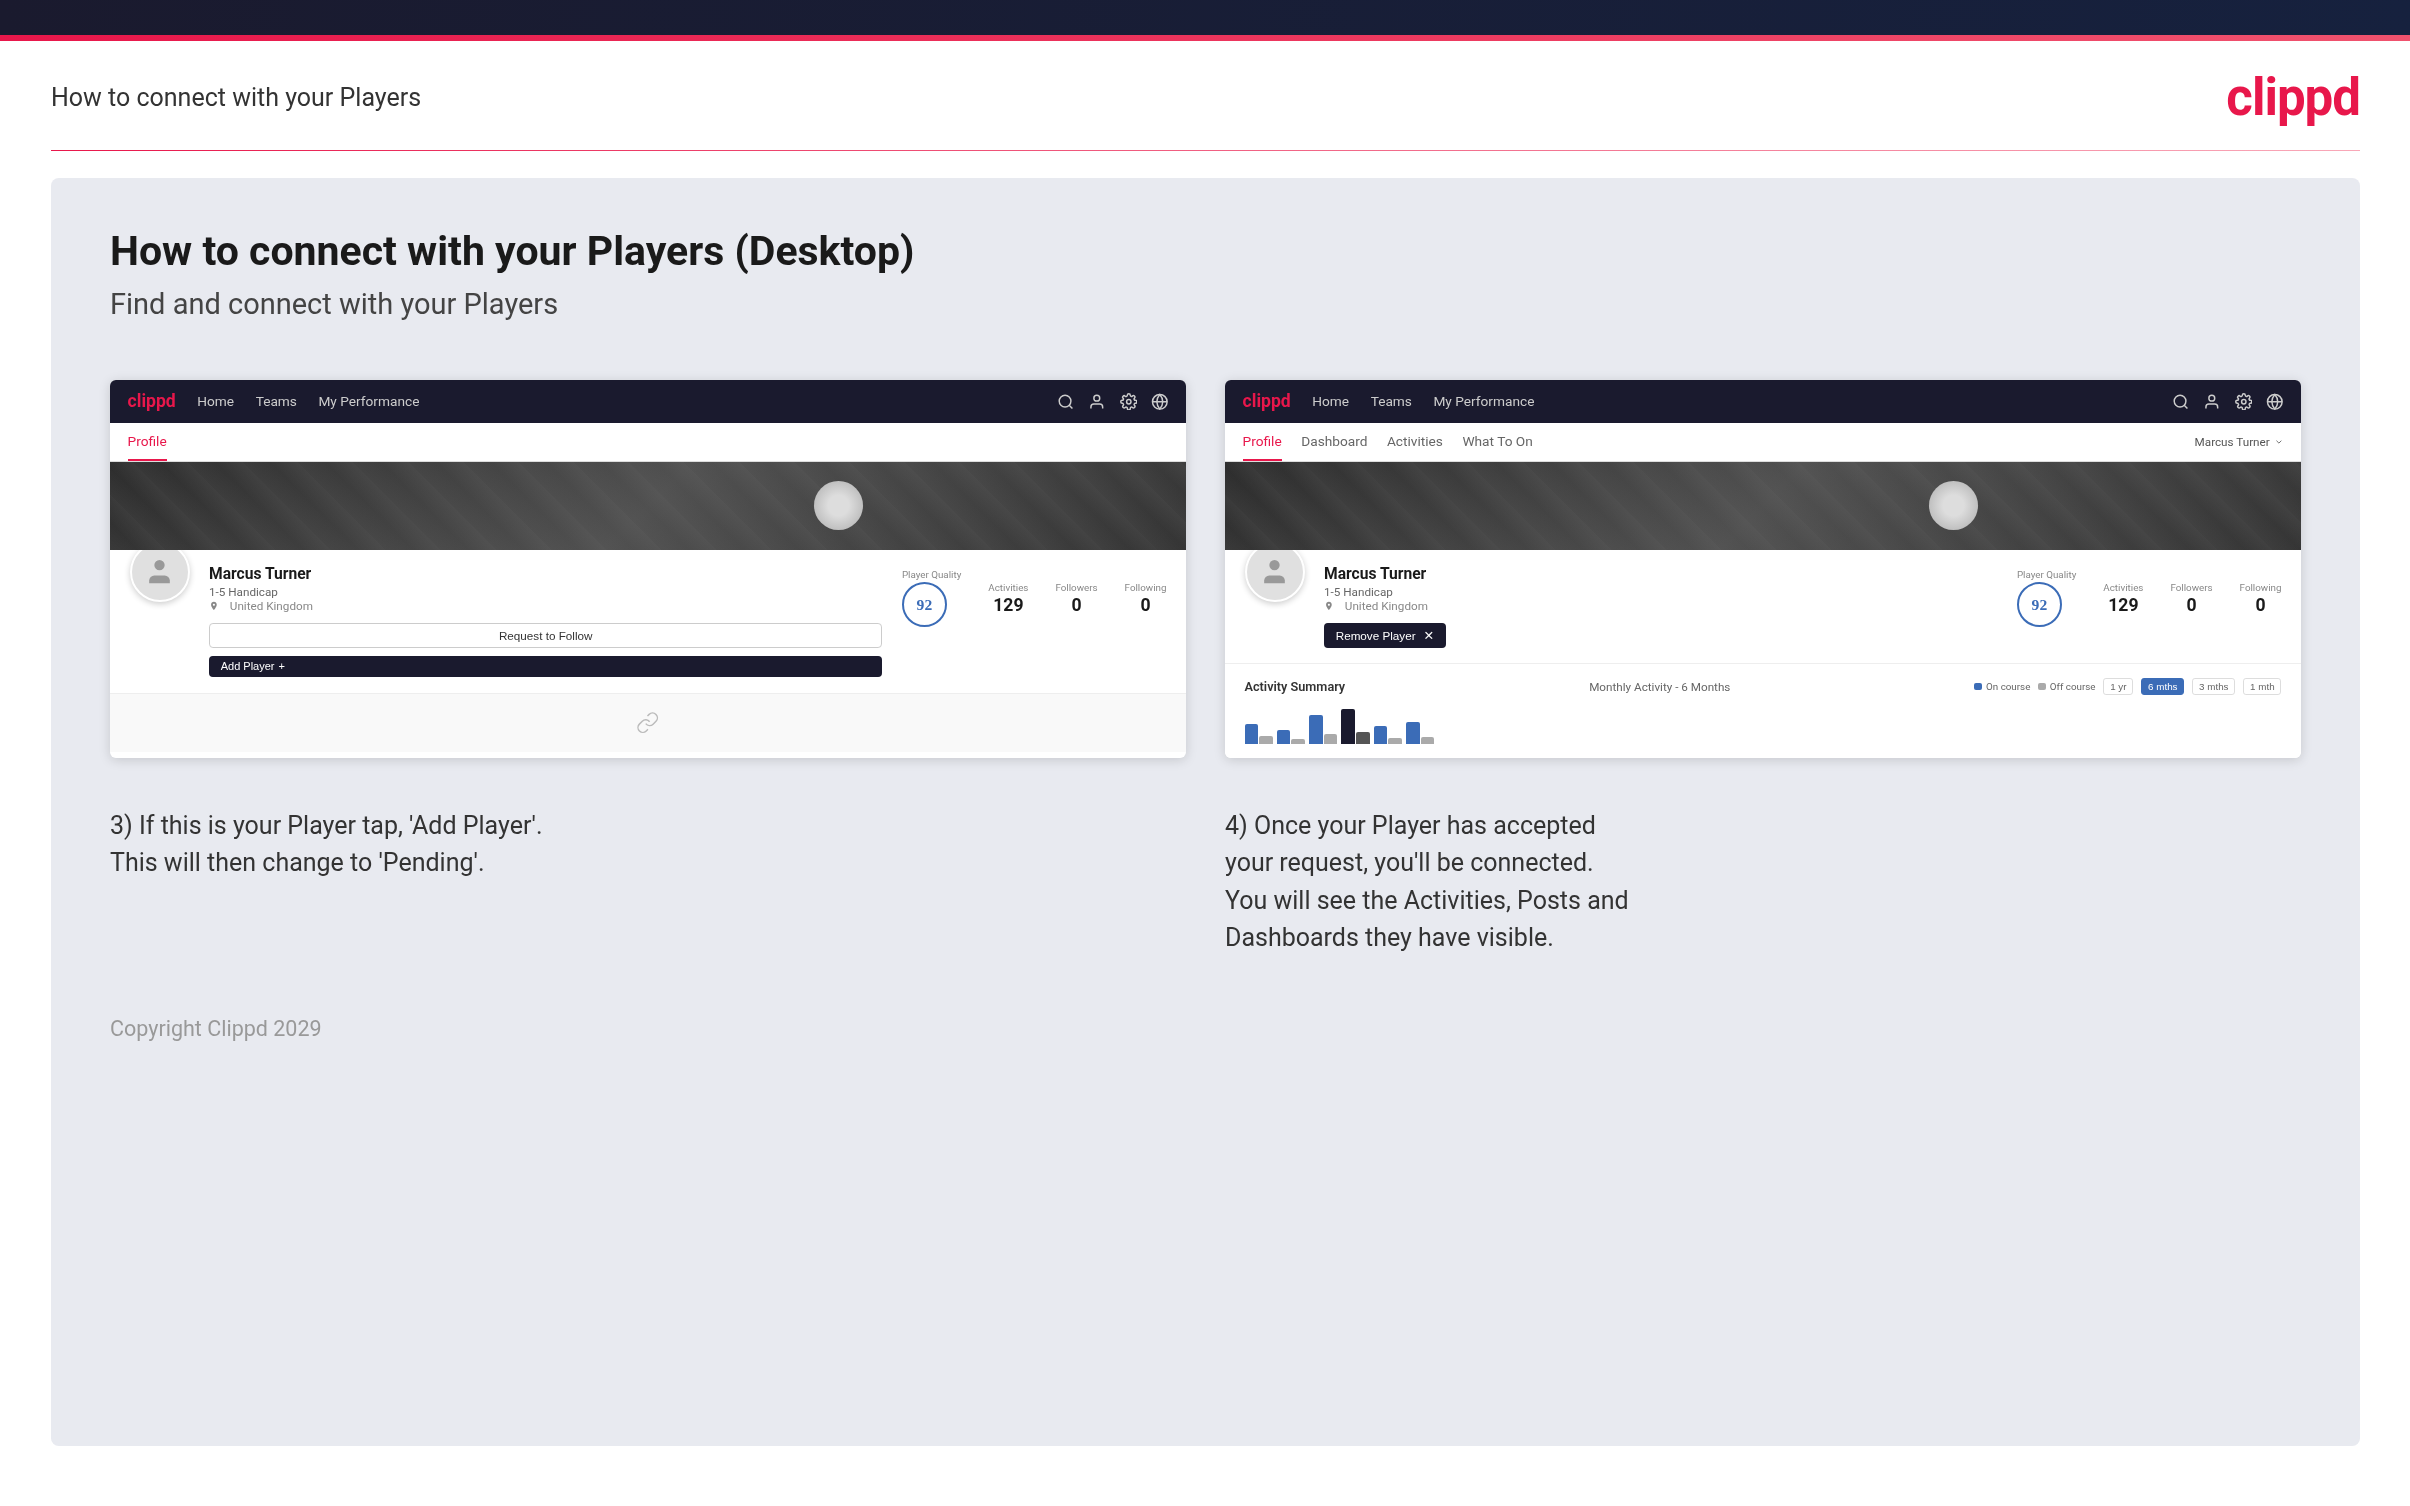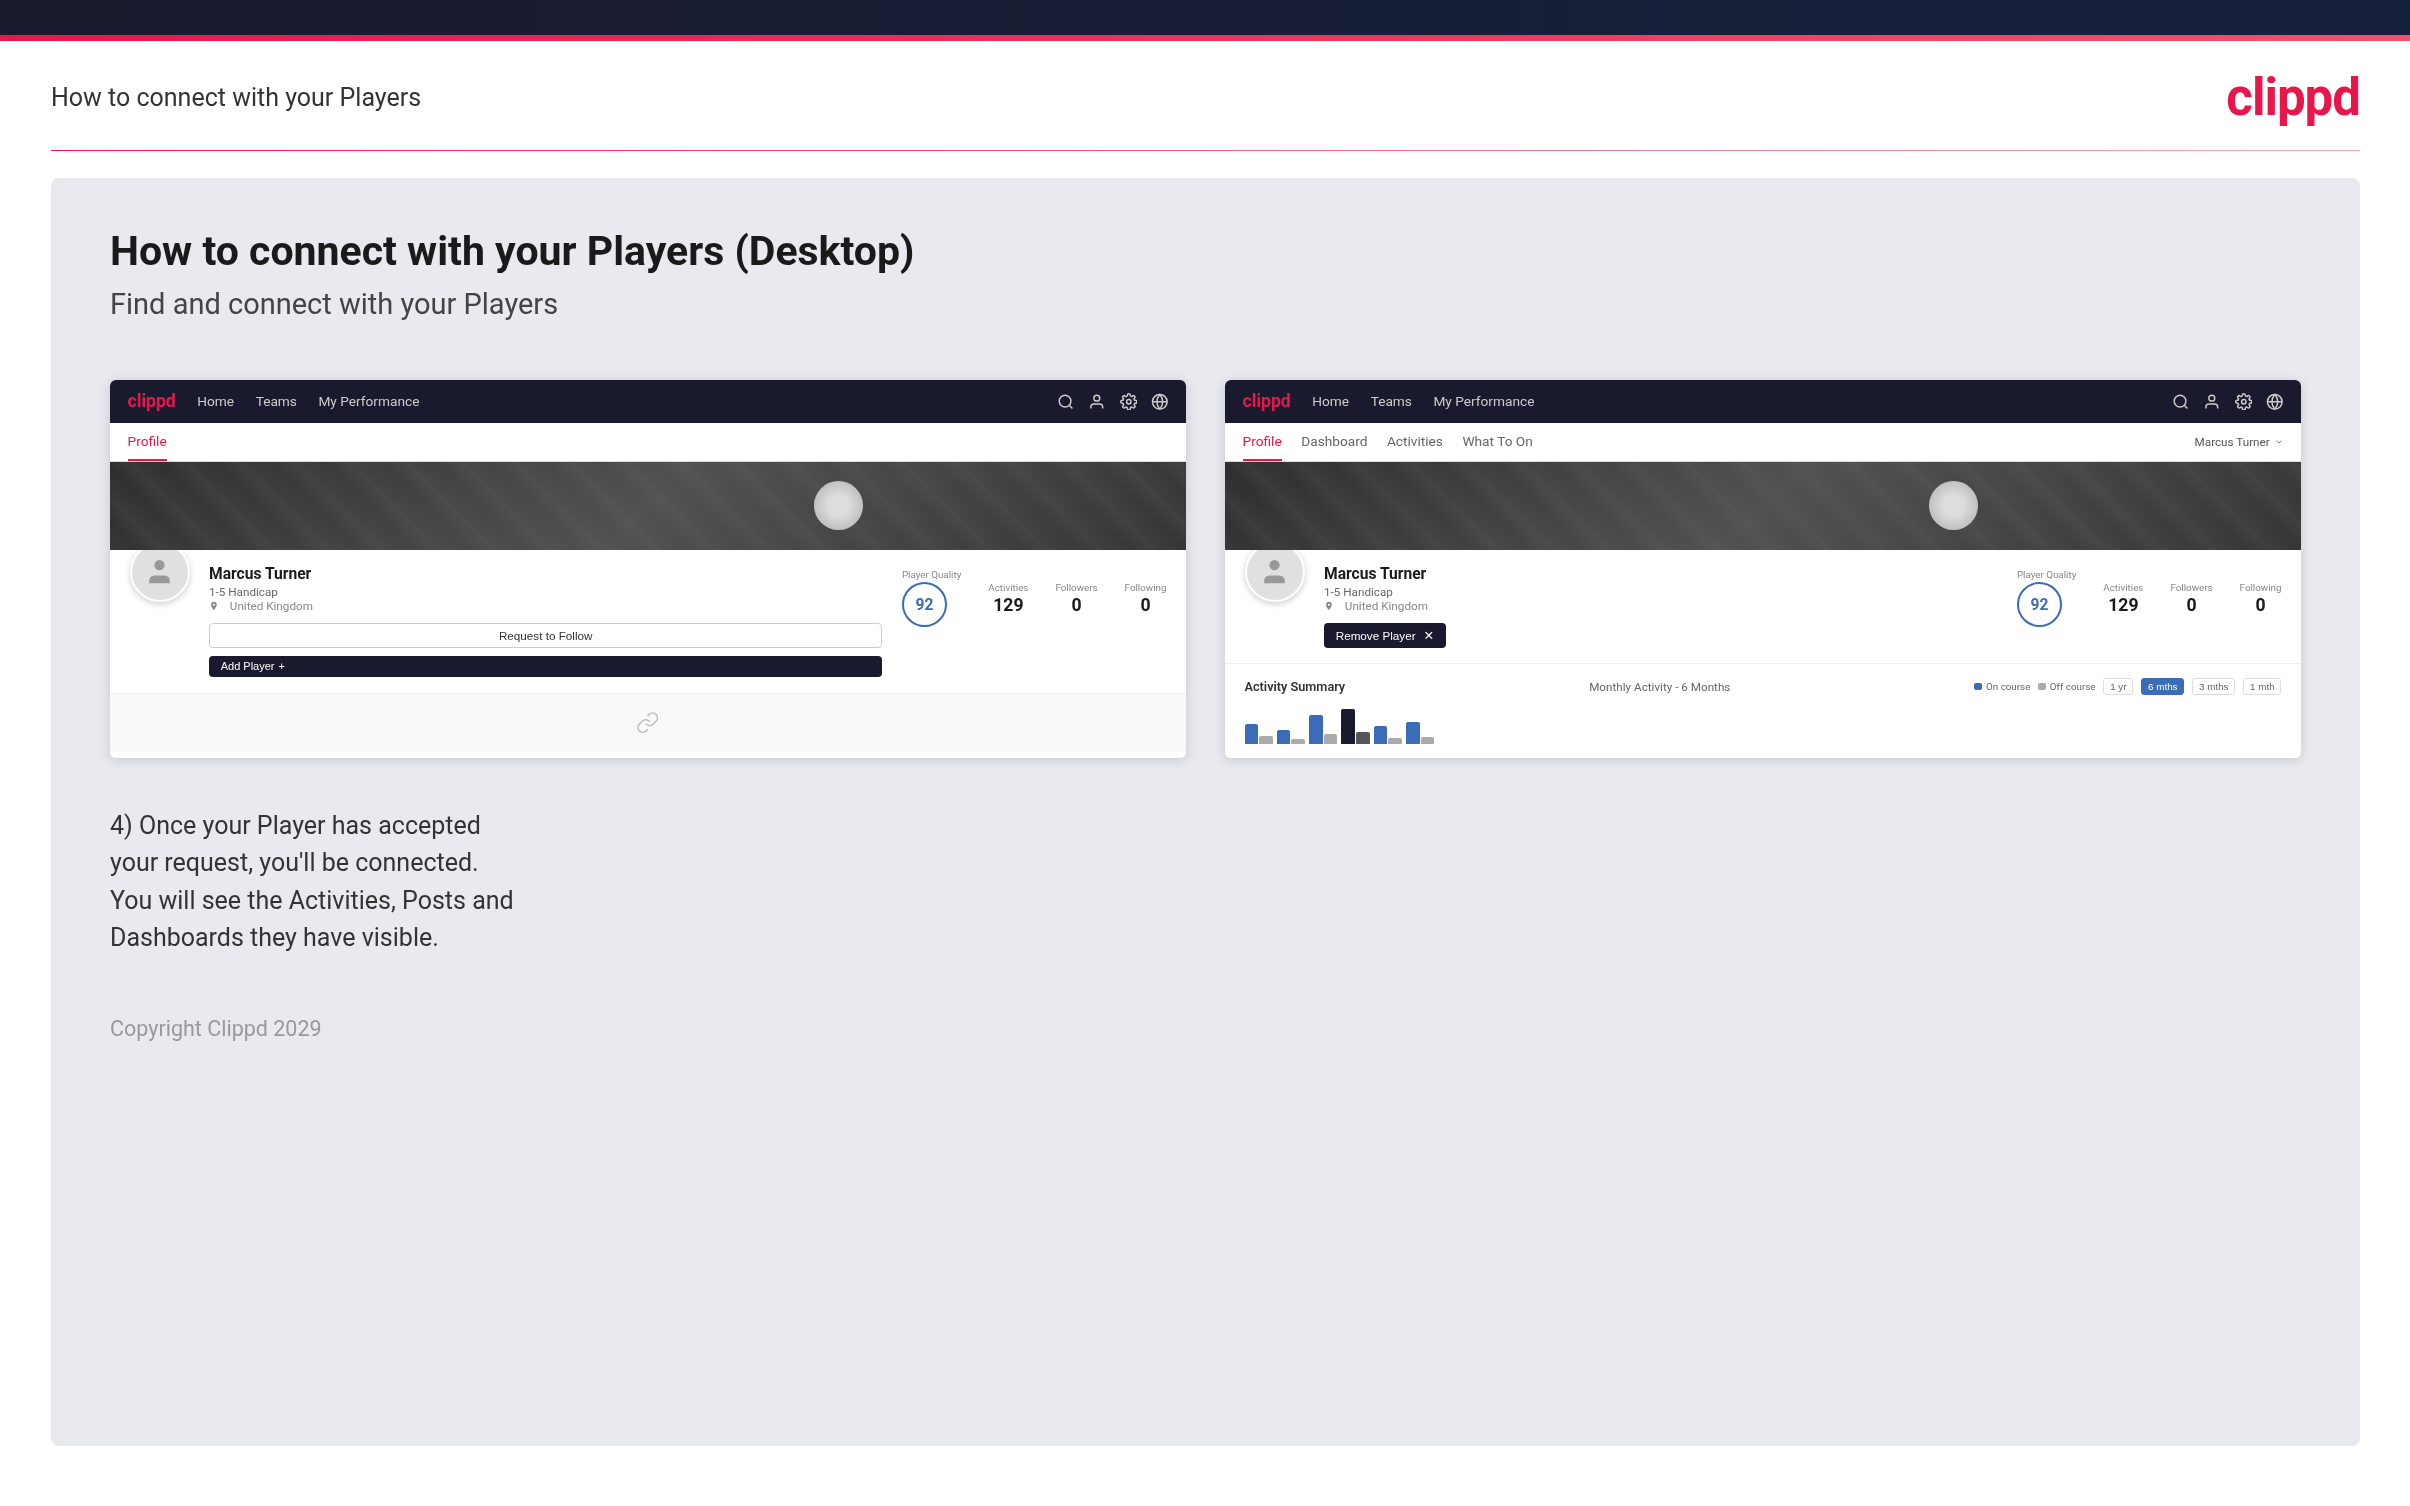--- a/index.html
+++ b/index.html
@@ -251,20 +251,21 @@
       border: 2.9px solid #3b6cb7;
       display: flex;
       align-items: center;
       justify-content: center;
     }
 
     .quality-value {
       font-size: 15.6px;
       font-weight: 700;
       color: #3b6cb7;
+      font-family: Liberation Serif, serif;
     }
 
     .player-actions {
       display: flex;
       gap: 7.8px;
       margin-top: 9.8px;
       flex-direction: column;
     }
 
     .btn-follow {
@@ -690,20 +691,23 @@
             <div class="chart-bar" style="height:21.5px; background:#3b6cb7;"></div>
             <div class="chart-bar" style="height:6.8px; background:#aaa;"></div>
           </div>
         </div>
       </div>
     </div>
   </div>
 
   <div class="description-row">
     <div class="description-item">
+      <span>3) If this is your Player tap, 'Add Player'.<br>This will then change to 'Pending'.</span>
+    </div>
+    <div class="description-item">
       <span>4) Once your Player has accepted<br>your request, you'll be connected.<br>You will see the Activities, Posts and<br>Dashboards they have visible.</span>
     </div>
   </div>
 
   <div class="copyright">Copyright Clippd 2029</div>
 
 </div>
 
 
 </body></html>

